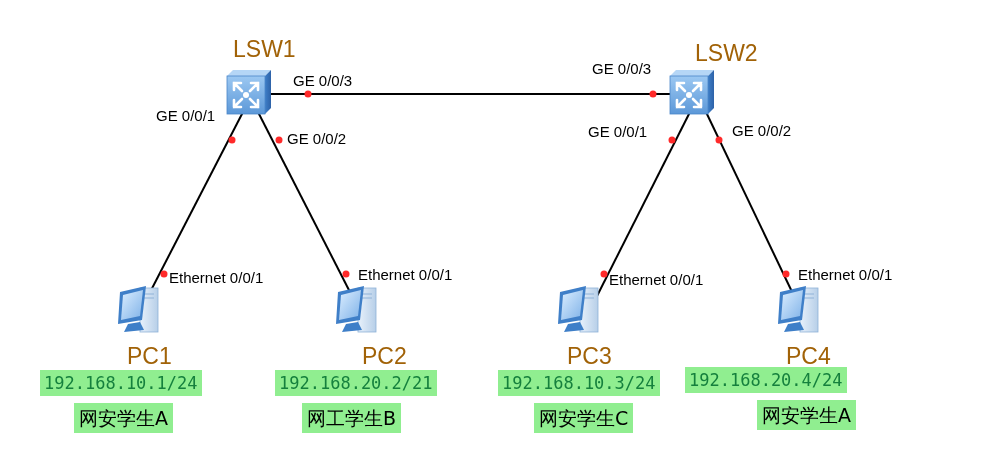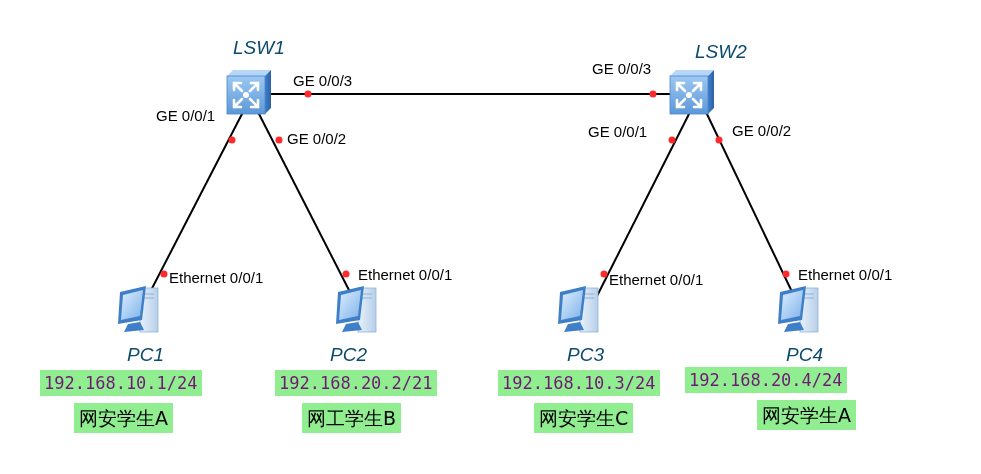--- a/index.html
+++ b/index.html
@@ -1,22 +1,22 @@
 <!DOCTYPE html>
 <html><head>
 <meta charset="utf-8">
 <style>
   html, body { margin: 0; padding: 0; background: #ffffff; }
   body { width: 981px; height: 474px; position: relative; overflow: hidden;
          font-family: "Liberation Sans", "DejaVu Sans", sans-serif; }
   #topo { position: absolute; left: 0; top: 0; }
   .lbl { position: absolute; font-size: 15px; color: #000; white-space: nowrap; line-height: 1; }
-  .dev-lbl { position: absolute; font-size: 19px; color: #0c4a6e; white-space: nowrap; line-height: 1; font-style: italic; }
+  .dev-lbl { position: absolute; font-size: 23px; color: #a16207; white-space: nowrap; line-height: 1; }
   .ip { position: absolute; background: #90ee90; font-family: "DejaVu Sans Mono", "Liberation Mono", monospace;
-        font-size: 17px; color: #701a75; padding: 3px 4px 3px 4px; line-height: 20px; white-space: nowrap; text-align: right; }
+        font-size: 17px; color: #15803d; padding: 3px 4px 3px 4px; line-height: 20px; white-space: nowrap; text-align: right; }
   .name { position: absolute; background: #90ee90; font-family: "DejaVu Sans", sans-serif;
           font-size: 19px; color: #000; padding: 3px 5px; line-height: 24px; white-space: nowrap; }
 </style>
 </head>
 <body>
 
 <svg id="topo" width="981" height="474" viewBox="0 0 981 474">
   <defs>
     <linearGradient id="swFront" x1="0" y1="0" x2="0" y2="1">
       <stop offset="0" stop-color="#9cc8f2"></stop>
@@ -126,21 +126,21 @@
 <div class="lbl" style="left:287px; top:131px;">GE 0/0/2</div>
 <div class="lbl" style="left:588px; top:124px;">GE 0/0/1</div>
 <div class="lbl" style="left:732px; top:123px;">GE 0/0/2</div>
 
 <div class="lbl" style="left:169px; top:270px;">Ethernet 0/0/1</div>
 <div class="lbl" style="left:358px; top:267px;">Ethernet 0/0/1</div>
 <div class="lbl" style="left:609px; top:272px;">Ethernet 0/0/1</div>
 <div class="lbl" style="left:798px; top:267px;">Ethernet 0/0/1</div>
 
 <div class="dev-lbl" style="left:127px; top:345px;">PC1</div>
-<div class="dev-lbl" style="left:330px; top:345px;text-align:center;">PC2</div>
+<div class="dev-lbl" style="left:362px; top:345px;text-align:center;">PC2</div>
 <div class="dev-lbl" style="left:567px; top:345px;">PC3</div>
 <div class="dev-lbl" style="left:786px; top:345px;">PC4</div>
 
 <div class="ip" style="left:40px; top:370px;">192.168.10.1/24</div>
 <div class="ip" style="left:275px; top:370px;">192.168.20.2/21</div>
 <div class="ip" style="left:498px; top:370px;">192.168.10.3/24</div>
 <div class="ip" style="left:685px; top:367px;">192.168.20.4/24</div>
 
 <div class="name" style="left:74px; top:403px;">网安学生A</div>
 <div class="name" style="left:302px; top:403px;">网工学生B</div>

